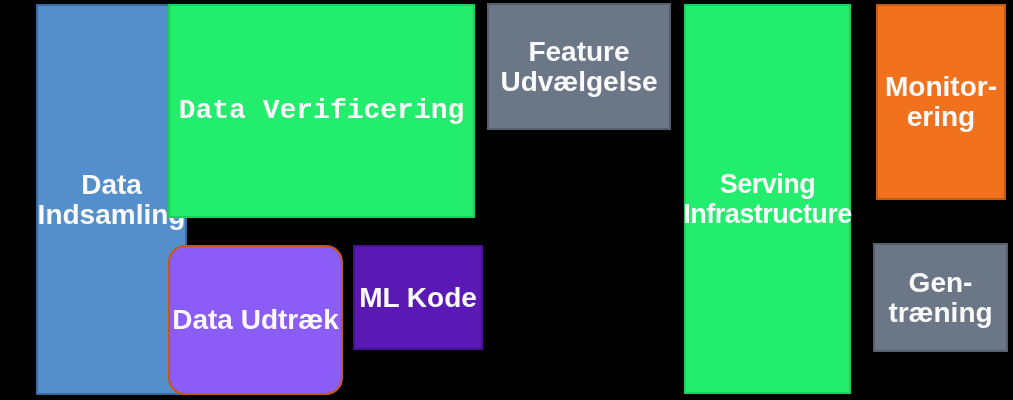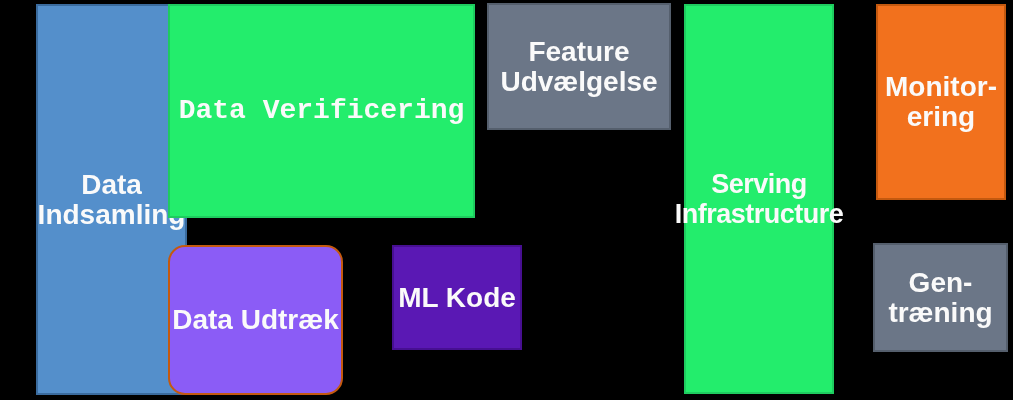--- a/index.html
+++ b/index.html
@@ -28,24 +28,24 @@
     color: #FAFAFA;
     font-weight: bold;
     font-size: 28px;
     line-height: 30px;
     white-space: pre-line;
   }
   
   .b0 { left: 4px;   top: 4px;   width: 151px; height: 391px; }
   .b1 { left: 168px; top: 4px;   width: 307px; height: 214px; }
   .b2 { left: 168px; top: 245px; width: 175px; height: 150px; }
-  .b3 { left: 353px; top: 245px; width: 130px; height: 105px; margin-left: 39px; }
+  .b3 { left: 353px; top: 245px; width: 130px; height: 105px; }
   .b4 { left: 487px; top: 3px;   width: 184px; height: 127px; }
   .b5 { left: 506px; top: 158px; width: 166px; height: 236px; }
-  .b6 { left: 684px; top: 4px;   width: 150px; height: 390px; }
+  .b6 { left: 684px; top: 4px;   width: 167px; height: 390px; }
   .b6 .label { font-size: 27px; letter-spacing: -0.5px; }
   .b7 { left: 876px; top: 4px;   width: 130px; height: 196px; }
   .b8 { left: 873px; top: 243px; width: 135px; height: 109px; }
 </style>
 </head>
 <body>
 
 <div class="canvas" style="background: rgb(0, 0, 0);">
 
   <div class="box b0" style="background-color: rgb(84, 143, 203); border-color: rgb(58, 107, 158); margin-left: 32px;">

